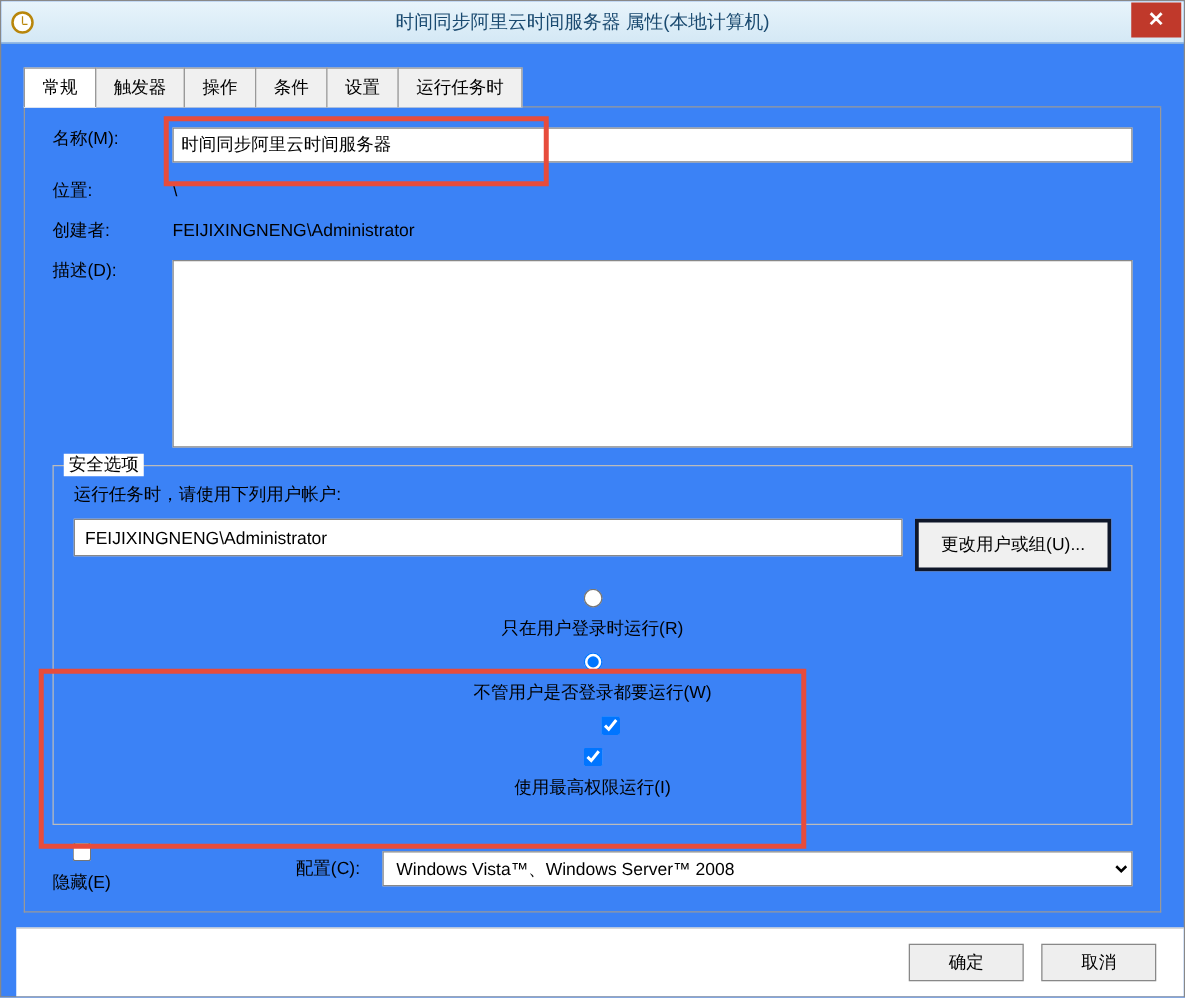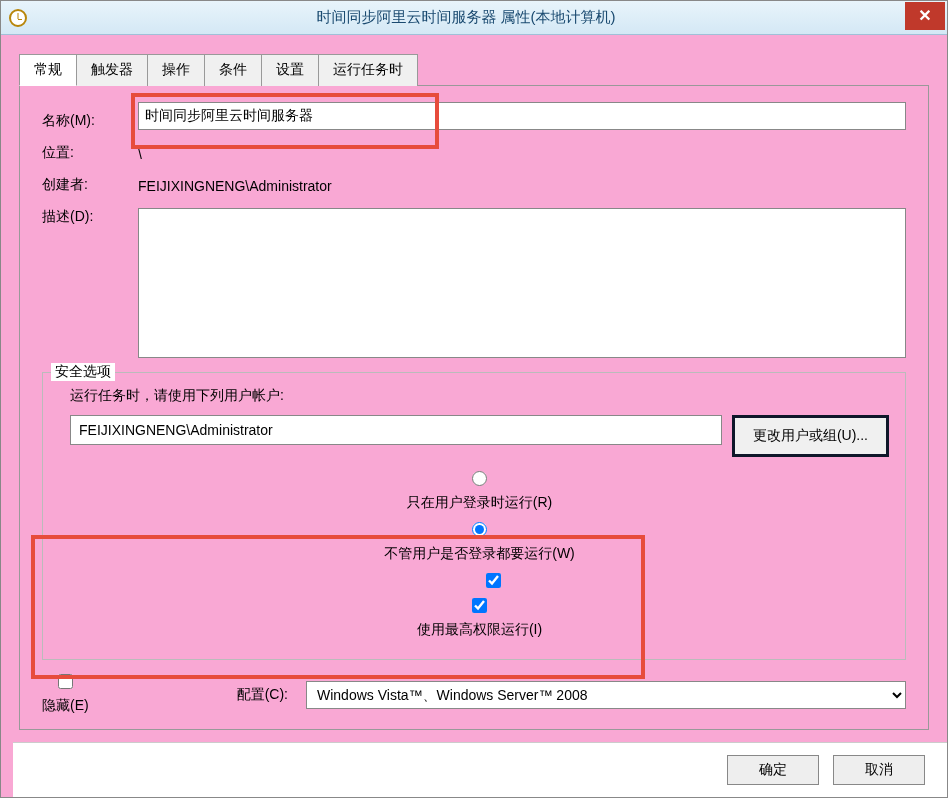--- a/index.html
+++ b/index.html
@@ -1,34 +1,34 @@
 <!DOCTYPE html>
 <html><head>
 <meta charset="utf-8">
 <style>
 * { box-sizing: border-box; margin: 0; padding: 0; }
 body { font-family: "Microsoft YaHei", "SimSun", Arial, sans-serif; font-size: 14px; background: #fff; }
-.window { width: 948px; height: 798px; background: #f9a8d4; position: relative; border: 1px solid #888; }
+.window { width: 948px; height: 798px; background: #3b82f6; position: relative; border: 1px solid #888; }
 .titlebar { height: 34px; background: linear-gradient(#e8f4fb, #d4e8f5); border-bottom: 1px solid #a0c0d8; display: flex; align-items: center; position: relative; }
 .titlebar-icon { width: 18px; height: 18px; margin-left: 8px; border: 2px solid #b8860b; border-radius: 50%; position: relative; background: #fff; }
 .titlebar-icon::before { content: ""; position: absolute; width: 1px; height: 6px; background: #b8860b; left: 50%; top: 2px; transform: translateX(-50%); }
 .titlebar-icon::after { content: ""; position: absolute; width: 4px; height: 1px; background: #b8860b; left: 50%; top: 8px; }
 .title-text { flex: 1; text-align: center; color: #1a4a70; font-size: 15px; }
 .close-btn { width: 40px; height: 28px; background: #c0392b; color: #fff; display: flex; align-items: center; justify-content: center; font-size: 16px; font-weight: bold; margin-right: 2px; margin-top: -4px; cursor: pointer; }
 .content { padding: 18px 18px 8px 18px; }
 .tabs { display: flex; border-bottom: 1px solid #999; position: relative; margin-bottom: 0; }
 .tab { padding: 6px 14px; border: 1px solid #999; border-bottom: none; background: #f0f0f0; margin-right: -1px; cursor: pointer; font-size: 14px; position: relative; top: 1px; }
 .tab.active { background: #fff; border-bottom: 1px solid #fff; z-index: 2; }
 .tab-body { border: 1px solid #999; border-top: none; padding: 16px 22px 14px 22px; }
-.row { display: flex; align-items: flex-end; margin-bottom: 14px; }
+.row { display: flex; align-items: flex-start; margin-bottom: 14px; }
 .row-label { width: 96px; flex-shrink: 0; }
 .text-input { flex: 1; height: 28px; border: 1px solid #888; padding: 2px 6px; font-family: inherit; font-size: 14px; background: #fff; }
 .textarea { flex: 1; height: 150px; border: 1px solid #888; padding: 4px 6px; font-family: inherit; font-size: 14px; resize: none; }
 .row.top-align { align-items: flex-start; }
-.fieldset { border: 1px solid #bbb; padding: 14px 16px 10px 27px; margin-top: 6px; position: relative; }
+.fieldset { border: 1px solid #bbb; padding: 14px 16px 10px 16px; margin-top: 6px; position: relative; }
 .fieldset-legend { position: absolute; top: -10px; left: 8px; background: #fff; padding: 0 4px; }
 .account-row { display: flex; gap: 10px; margin: 10px 0 14px 0; }
 .account-input { flex: 1; height: 30px; border: 1px solid #888; padding: 4px 8px; font-size: 14px; background: #fff; }
 .btn { height: 42px; padding: 0 18px; border: 3px solid #0f172a; background: #f0f0f0; cursor: pointer; font-family: Liberation Sans, sans-serif; font-size: 14px; }
 .radio-row, .check-row { display: flex; align-items: center; gap: 8px; margin: 10px 0; flex-direction: column; }
 .indent { margin-left: 28px; }
 .radio-input, .check-input { width: 15px; height: 15px; cursor: pointer; }
 .hidden-row { display: flex; align-items: center; gap: 8px; margin-top: 14px; }
 .config-label { margin-left: 140px; margin-right: 10px; }
 .select { flex: 1; height: 28px; border: 1px solid #888; padding: 2px 6px; font-family: inherit; font-size: 14px; background: #fff; }

